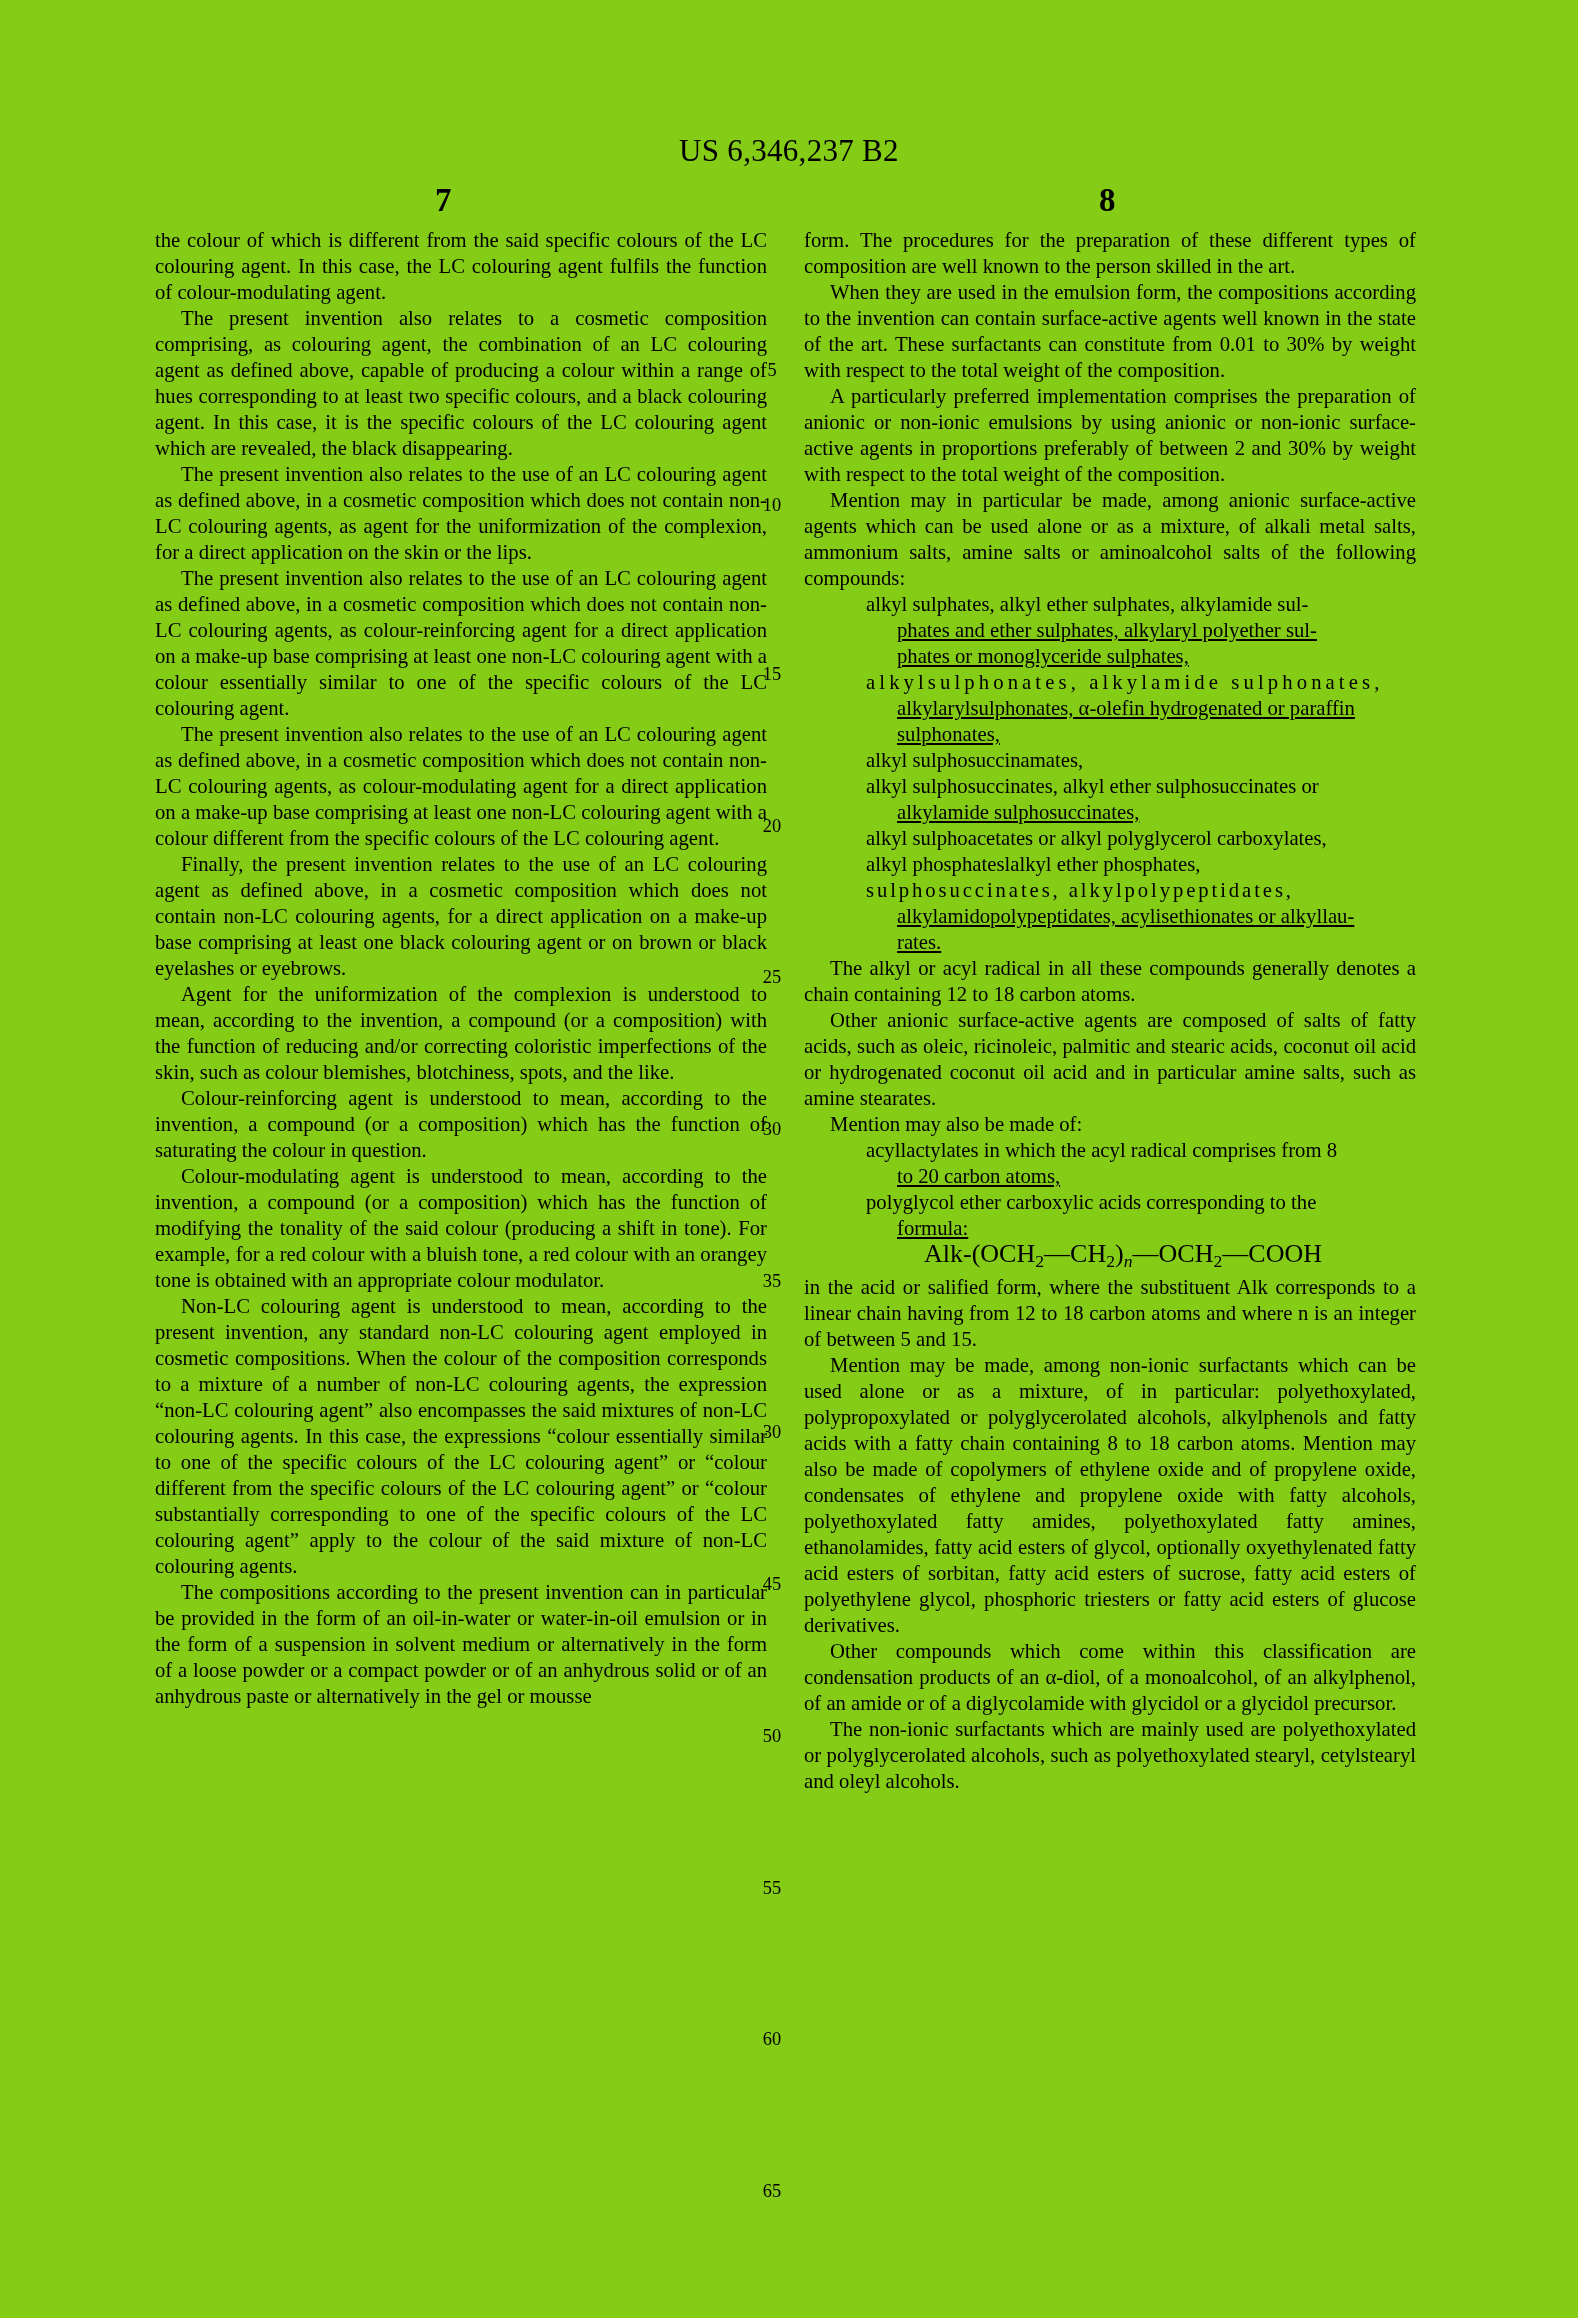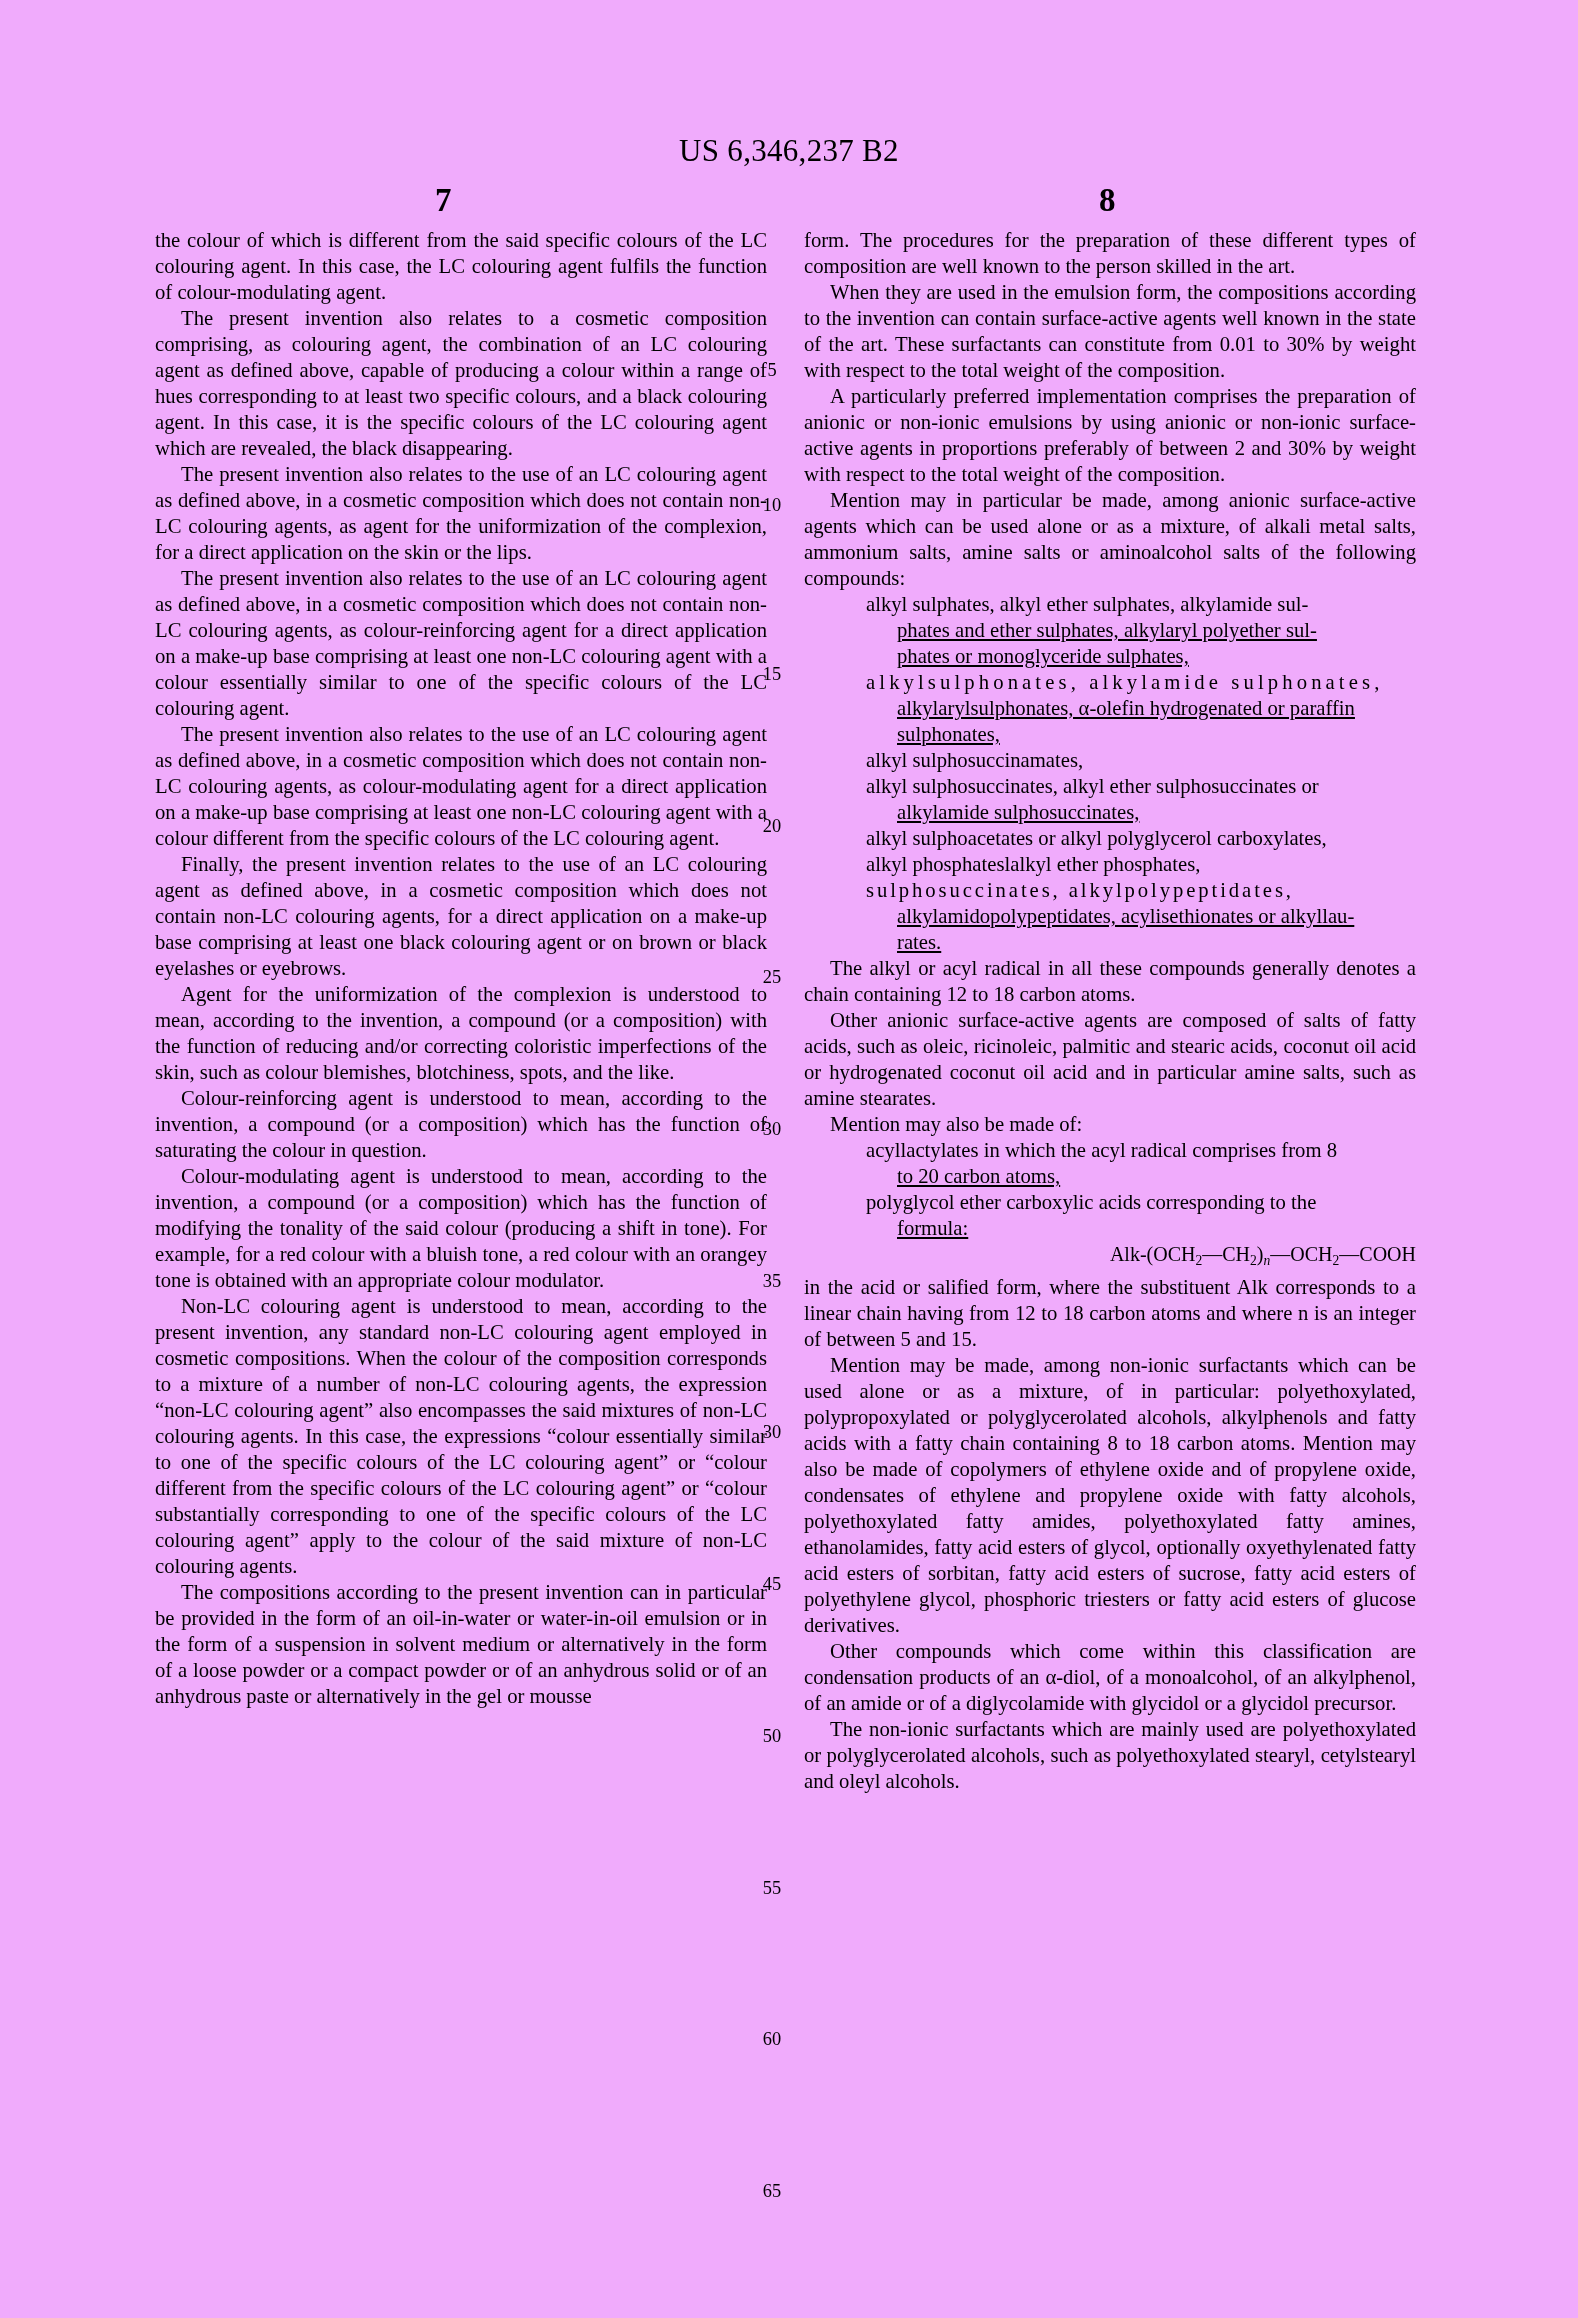--- a/index.html
+++ b/index.html
@@ -9,21 +9,21 @@
     background: #ffffff;
   }
   body {
     font-family: "Liberation Serif", "DejaVu Serif", serif;
     color: #000000;
   }
   .page {
     position: relative;
     width: 1578px;
     height: 2319px;
-    background: #f0abfc;
+    background: #84cc16;
     box-sizing: border-box;
     overflow: hidden;
   }
   
   .patent-header {
     position: absolute;
     top: 133px;
     left: 0;
     width: 1578px;
     text-align: center;
@@ -85,24 +85,24 @@
 
   .spaced {
     letter-spacing: 2.9px;
     display: block;
   }
   .spaced-wide {
     letter-spacing: 4.1px;
     display: block;
   }
   .formula {
-    text-align: right;
+    text-align: center;
     text-indent: 0;
     margin: 20.4px 0 17.7px 0;
-    font-size: 20px;
+    font-size: 26px;
     white-space: nowrap;
   }
   .formula sub { font-size: 0.68em; vertical-align: -0.28em; }
   .formula i { font-style: italic; }
 
   
   .gutter {
     position: absolute;
     top: 227px;
     left: 748px;

